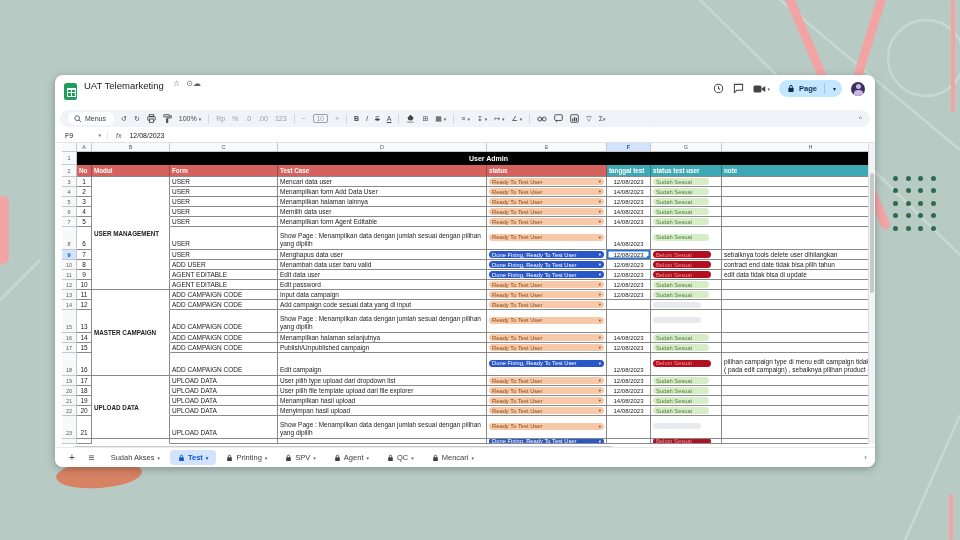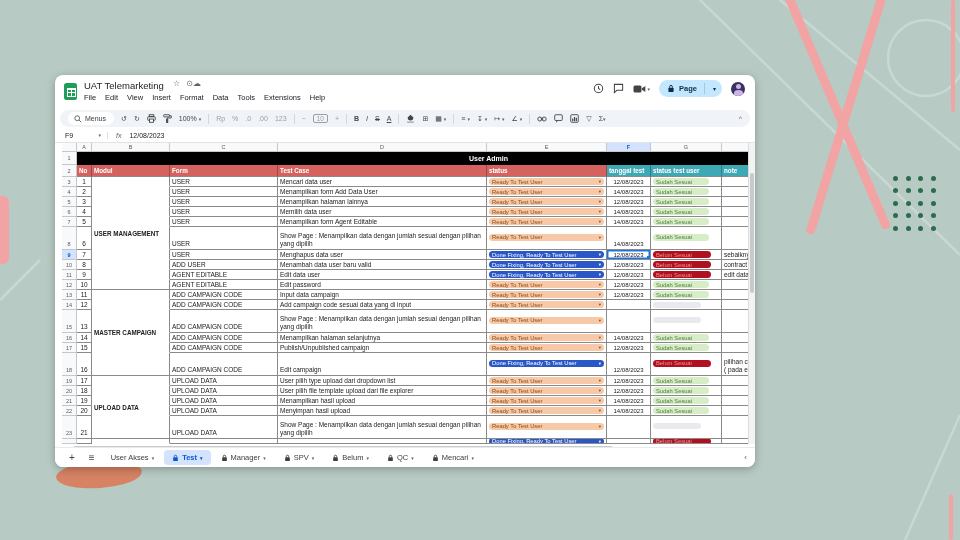--- a/index.html
+++ b/index.html
@@ -13,21 +13,21 @@
   .coral-blob { left:56px; top:461px; width:86px; height:27px; background:#d68263; border-radius:50%; transform:rotate(-4deg); }
   .left-pill { left:-8px; top:196px; width:17px; height:68px; }
   .x1 { left:846px; top:-40px; width:9px; height:280px; transform:rotate(17deg); }
   .x2 { left:828px; top:-40px; width:9px; height:280px; transform:rotate(-23deg); }
   .edge-line-top { left:951px; top:0; width:4px; height:112px; }
   .edge-line-bot { left:949px; top:494px; width:4px; height:46px; }
   .dots { left:893px; top:176px; width:50px; height:62px; display:grid; grid-template-columns:repeat(4,1fr); grid-template-rows:repeat(5,1fr); }
   .dots i { width:5px; height:5px; border-radius:50%; background:#2c6b4d; }
 
   
-  .window { position:absolute; left:55px; top:75px; width:700px; height:392px; background:#fff;
+  .window { position:absolute; left:55px; top:75px; width:820px; height:392px; background:#fff;
             border-radius:8px; box-shadow:0 2px 8px rgba(0,0,0,.28); z-index:2; overflow:hidden; }
 
   
   .titlebar { position:absolute; left:0; top:0; right:0; height:33px; }
   .sheets-logo { position:absolute; left:9px; top:8px; width:13px; height:17px; background:#1e9e5a; border-radius:2.5px; }
   .sheets-logo::after { content:""; position:absolute; left:3px; top:5px; width:7px; height:7px;
        background:
          linear-gradient(#fff,#fff) 0 3px/7px 1px no-repeat,
          linear-gradient(#fff,#fff) 3px 0/1px 7px no-repeat,
          linear-gradient(#fff,#fff) 0 0/7px 1px no-repeat; border:1px solid #fff; }
@@ -153,31 +153,20 @@
     <i></i>
 </div>
 
 <div class="window">
 
   <div class="titlebar">
     <div class="sheets-logo"></div>
     <div class="doc-title">UAT Telemarketing</div>
     <div class="title-icons">
       <span>☆</span><span style="letter-spacing:0">⊙</span><span>☁</span>
-    </div>
-    <div class="menubar">
-      <span>File</span>
-      <span>Edit</span>
-      <span>View</span>
-      <span>Insert</span>
-      <span>Format</span>
-      <span>Data</span>
-      <span>Tools</span>
-      <span>Extensions</span>
-      <span>Help</span>
     </div>
     <div class="tb-right">
       <span class="icon-g">
         <svg width="11" height="11" viewBox="0 0 12 12" fill="none" stroke="#444" stroke-width="1.1">
             <circle cx="6" cy="6" r="4.6"></circle>
             <path d="M6 3.4V6l1.8 1.2"></path>
           </svg>
       </span>
       <span class="icon-g">
         <svg width="11" height="11" viewBox="0 0 12 12" fill="none" stroke="#444" stroke-width="1.1">
@@ -768,61 +757,61 @@
 
   <div class="vscroll">
       <div class="vthumb"></div>
     </div>
   <div class="hscroll"></div>
 
   <div class="tabbar">
     <span class="tab-btn">+</span>
     <span class="tab-btn">≡</span>
     <span class="tab">
-        <span>User Akses</span>
+        <span>Sudah Akses</span>
         <span class="caret">▾</span>
       </span>
     <span class="tab active">
       <span class="lock">
           <svg width="7" height="8" viewBox="0 0 10 12" fill="#0b57d0">
             <rect x="1.5" y="5" width="7" height="5.6" rx="1"></rect>
             <path d="M3.2 5V3.6a1.8 1.8 0 0 1 3.6 0V5" fill="none" stroke="#0b57d0" stroke-width="1.3"></path>
           </svg>
         </span>
       <span>Test</span>
         <span class="caret">▾</span>
     </span>
     <span class="tab">
       <span class="lock">
           <svg width="7" height="8" viewBox="0 0 10 12" fill="#3c4043">
             <rect x="1.5" y="5" width="7" height="5.6" rx="1"></rect>
             <path d="M3.2 5V3.6a1.8 1.8 0 0 1 3.6 0V5" fill="none" stroke="#3c4043" stroke-width="1.3"></path>
           </svg>
         </span>
-      <span>Manager</span>
+      <span>Printing</span>
         <span class="caret">▾</span>
     </span>
     <span class="tab">
       <span class="lock">
           <svg width="7" height="8" viewBox="0 0 10 12" fill="#3c4043">
             <rect x="1.5" y="5" width="7" height="5.6" rx="1"></rect>
             <path d="M3.2 5V3.6a1.8 1.8 0 0 1 3.6 0V5" fill="none" stroke="#3c4043" stroke-width="1.3"></path>
           </svg>
         </span>
       <span>SPV</span>
         <span class="caret">▾</span>
     </span>
     <span class="tab">
       <span class="lock">
           <svg width="7" height="8" viewBox="0 0 10 12" fill="#3c4043">
             <rect x="1.5" y="5" width="7" height="5.6" rx="1"></rect>
             <path d="M3.2 5V3.6a1.8 1.8 0 0 1 3.6 0V5" fill="none" stroke="#3c4043" stroke-width="1.3"></path>
           </svg>
         </span>
-      <span>Belum</span>
+      <span>Agent</span>
         <span class="caret">▾</span>
     </span>
     <span class="tab">
       <span class="lock">
           <svg width="7" height="8" viewBox="0 0 10 12" fill="#3c4043">
             <rect x="1.5" y="5" width="7" height="5.6" rx="1"></rect>
             <path d="M3.2 5V3.6a1.8 1.8 0 0 1 3.6 0V5" fill="none" stroke="#3c4043" stroke-width="1.3"></path>
           </svg>
         </span>
       <span>QC</span>

